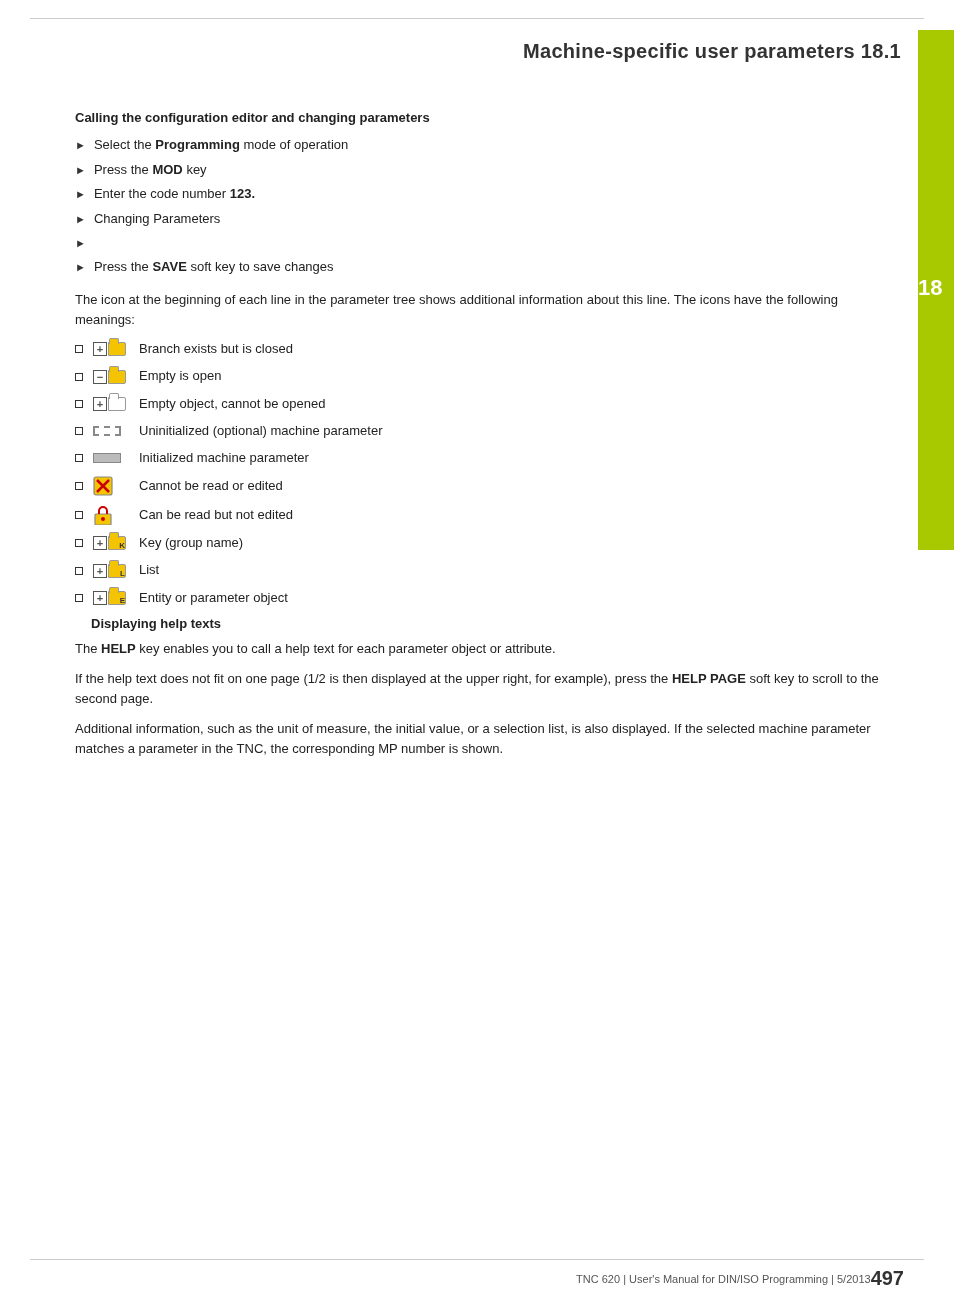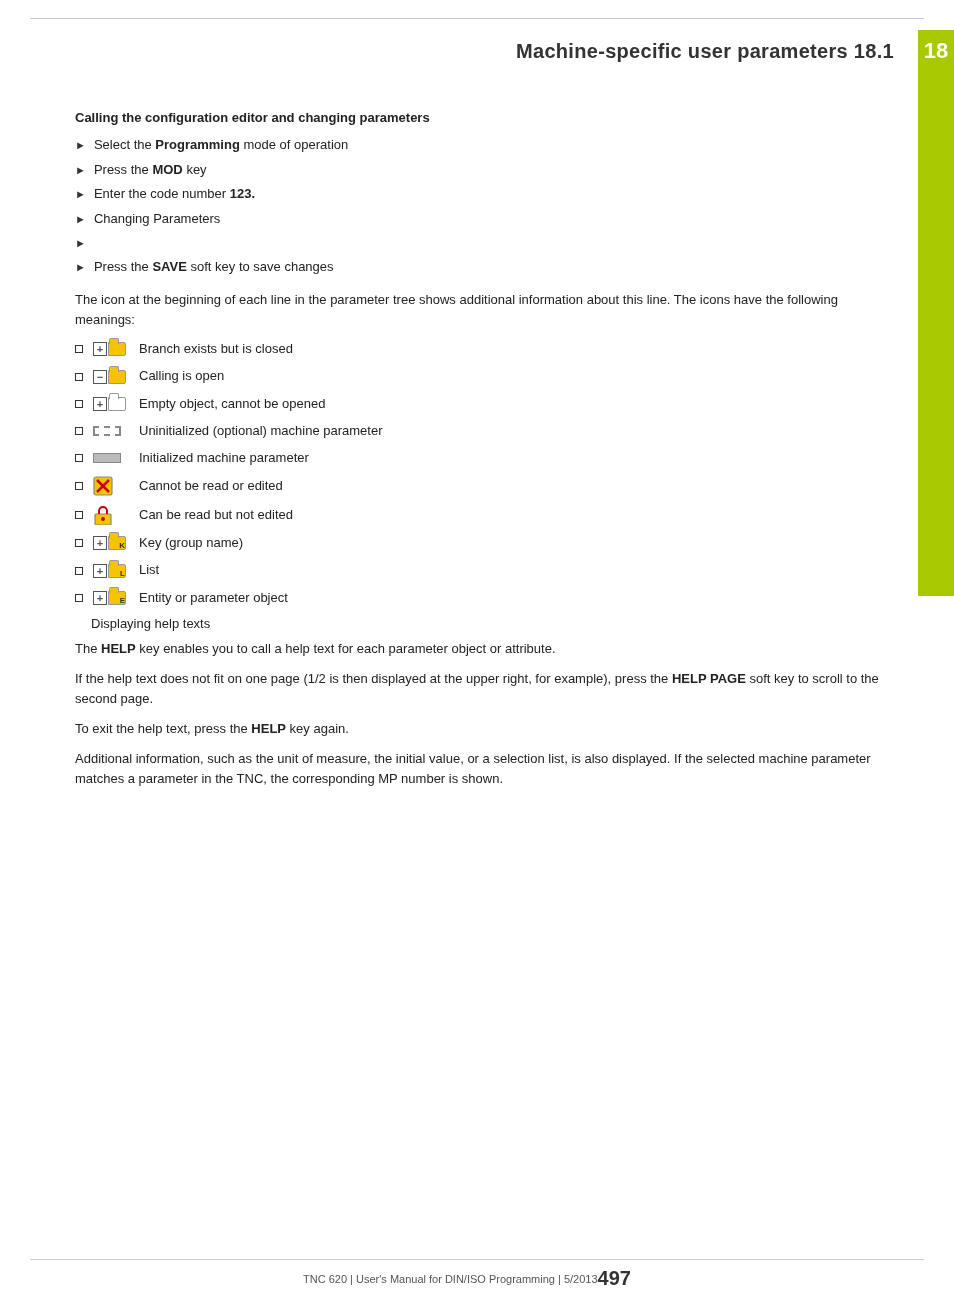--- a/index.html
+++ b/index.html
@@ -33,21 +33,20 @@
     }
 
     
     .chapter-tab {
       position: absolute;
       top: 30px;
       right: 0;
       width: 36px;
       background: #a8c800;
       display: flex;
-      flex-direction: column;
       align-items: center;
     }
 
     .chapter-number {
       color: #fff;
       font-size: 22px;
       font-weight: bold;
       padding: 10px 0 14px 0;
       text-align: center;
       width: 36px;
@@ -58,21 +57,21 @@
       width: 36px;
       height: 520px;
       background: #a8c800;
     }
 
     
     .page-header {
       position: absolute;
       top: 40px;
       left: 30px;
-      right: 60px;
+      right: 53px;
       display: flex;
       justify-content: flex-end;
       align-items: flex-end;
     }
 
     .page-title {
       font-size: 20px;
       font-weight: bold;
       color: #333;
       letter-spacing: 0.3px;
@@ -88,21 +87,21 @@
       background: #ccc;
     }
 
     
     .footer {
       position: absolute;
       bottom: 25px;
       left: 30px;
       right: 50px;
       display: flex;
-      justify-content: center;
+      justify-content: flex-end;
       align-items: center;
       font-size: 11px;
       color: #555;
     }
 
     
     .main-content {
       position: absolute;
       top: 110px;
       left: 75px;
@@ -261,21 +260,21 @@
     
     .icon-uninitialized {
       width: 28px;
       height: 10px;
       background: #fff;
       border: 2px dashed #888;
       flex-shrink: 0;
     }
 
     .sub-section-heading {
-      font-weight: normal;
+      font-weight: bold;
       font-size: 13px;
       margin-bottom: 8px;
       margin-top: 4px;
       padding-left: 16px;
     }
 
     
     .icon-row {
       display: flex;
       align-items: center;
@@ -367,21 +366,21 @@
       </div>
 
       <div class="icon-row">
         <div class="icon-row-square"></div>
         <div class="icon-area">
           <div class="icon-plus-folder">
             <div class="icon-minus-box">−</div>
             <div class="icon-folder-open"></div>
           </div>
         </div>
-        <span class="icon-label">Calling is open</span>
+        <span class="icon-label">Empty is open</span>
       </div>
 
       <div class="icon-row">
         <div class="icon-row-square"></div>
         <div class="icon-area">
           <div class="icon-plus-folder">
             <div class="icon-plus-box">+</div>
             <div class="icon-empty-folder"></div>
           </div>
         </div>
@@ -480,23 +479,20 @@
     </div>
 
     <p class="sub-section-heading">Displaying help texts</p>
 
     <p class="para">
       The <strong>HELP</strong> key enables you to call a help text for each parameter object or attribute.
     </p>
     <p class="para">
       If the help text does not fit on one page (1/2 is then displayed at the upper right, for example), press the <strong>HELP PAGE</strong> soft key to scroll to the second page.
     </p>
-    <p class="para">
-      To exit the help text, press the <strong>HELP</strong> key again.
-    </p>
     <p class="para">Additional information, such as the unit of measure, the initial value, or a selection list, is also displayed. If the selected machine parameter matches a parameter in the TNC, the corresponding MP number is shown.</p>
 
   </div>
 
   <div class="bottom-border"></div>
 
   <div class="footer">
     <span>TNC 620 | User's Manual for DIN/ISO Programming | 5/2013</span>
     <span style="font-size:20px;font-weight:bold;color:#333;">497</span>
   </div>

